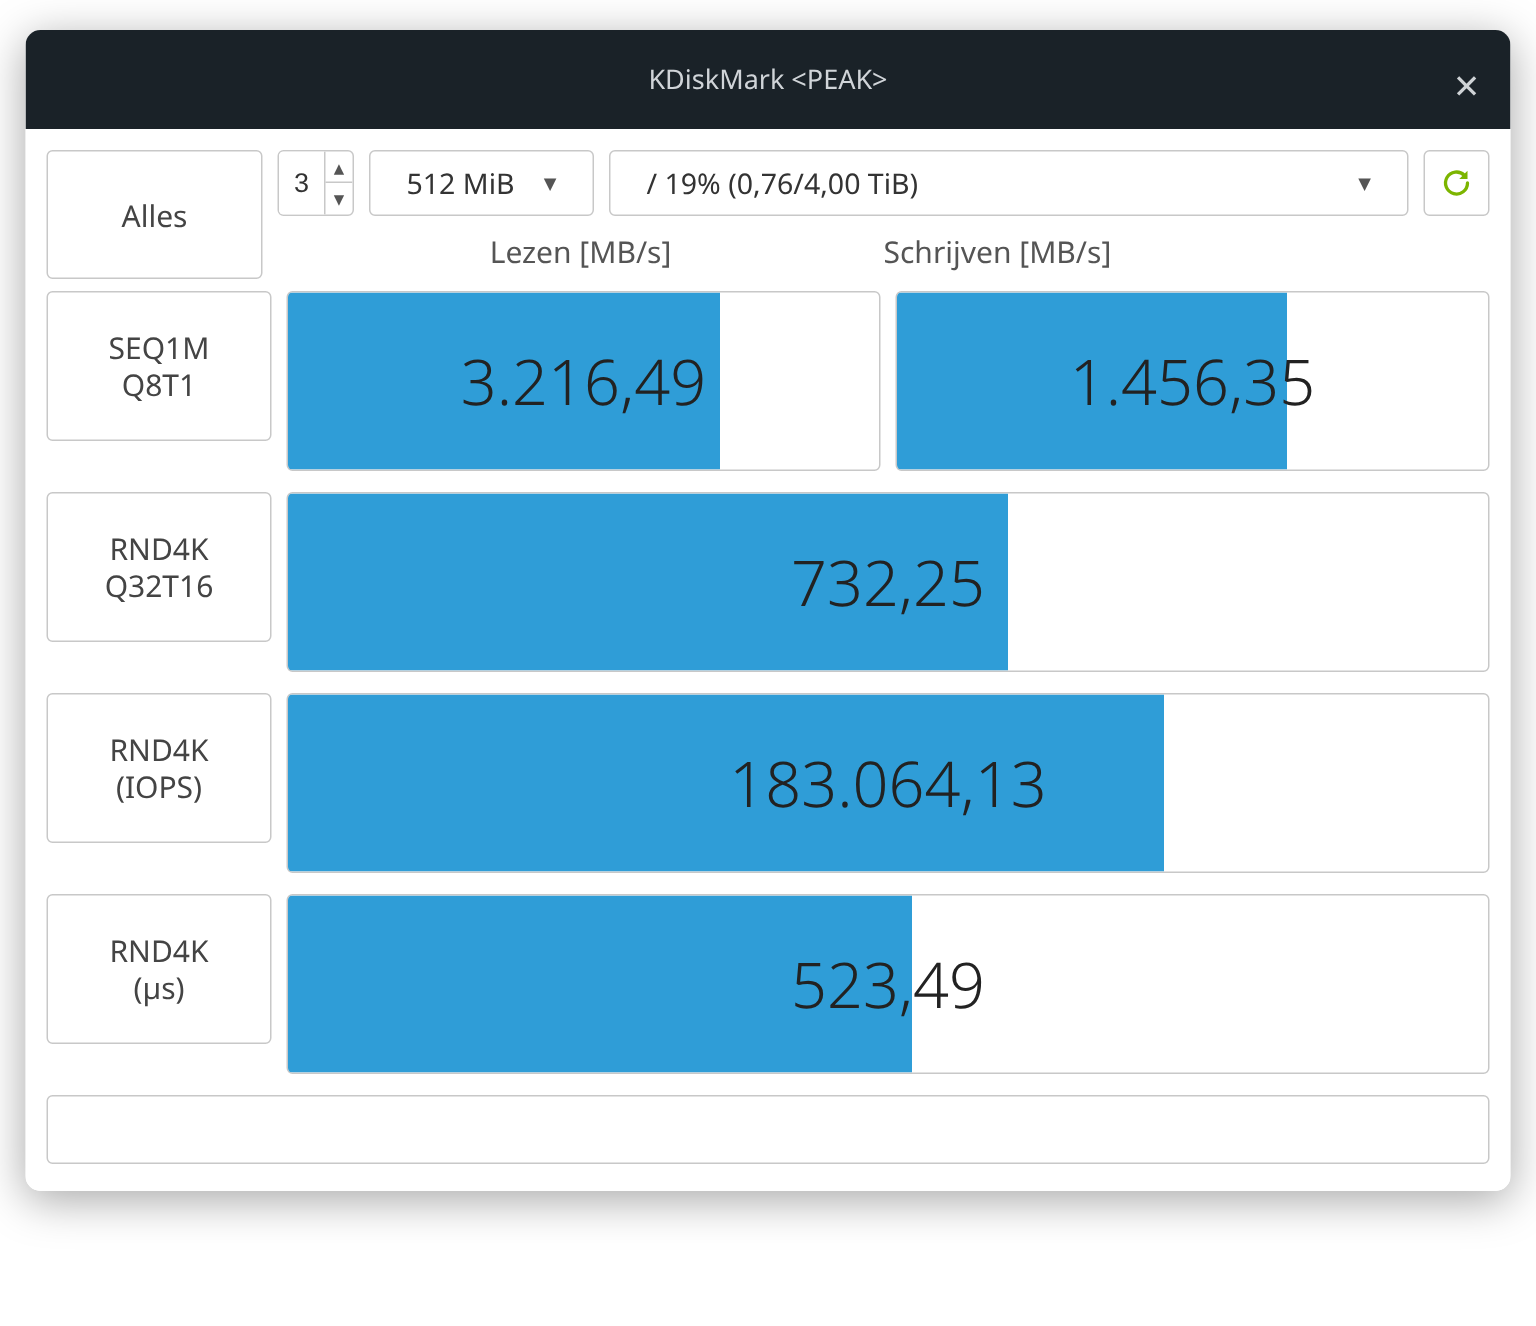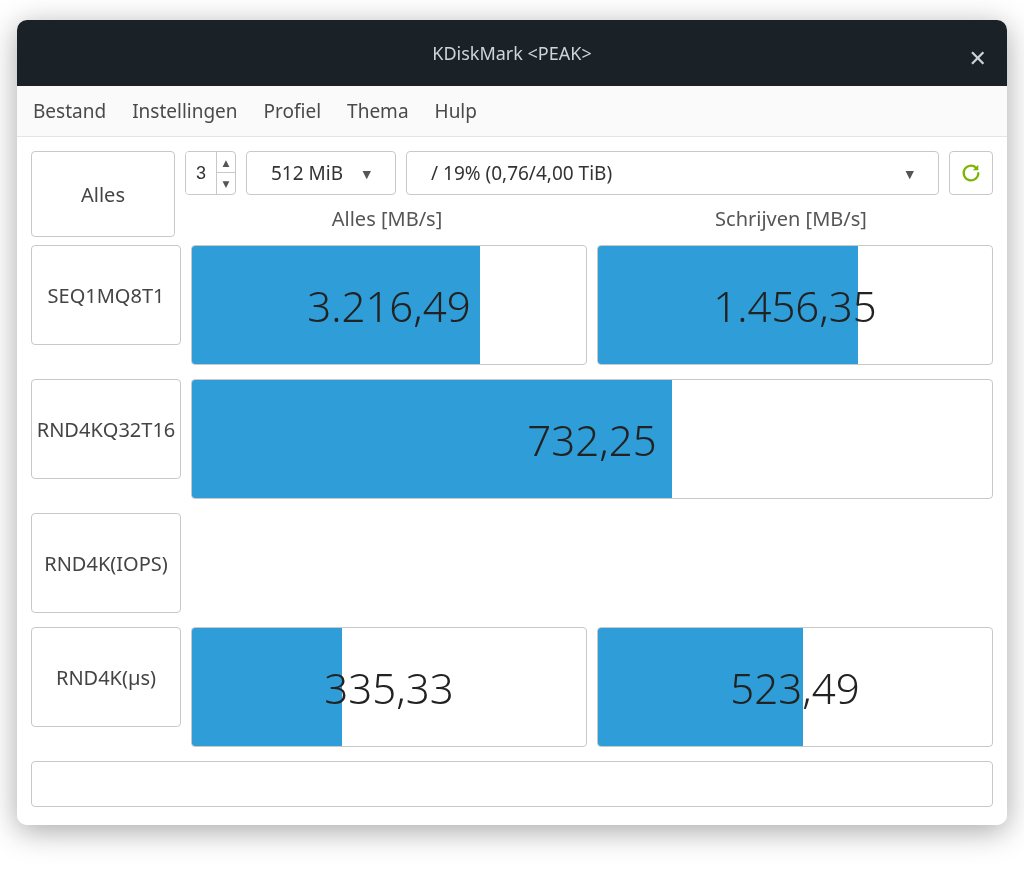--- a/index.html
+++ b/index.html
@@ -132,35 +132,35 @@
   }
   .refresh svg { width:22px; height:22px; }
   .rightcol { flex:1; display:flex; flex-direction:column; gap:6px; }
   .headers {
     display:flex;
     font-size: 20px;
     color:#555;
     padding-top: 4px;
   }
   .headers .hread { flex:1; text-align:center; }
-  .headers .hwrite { flex:1; text-align:center; }
+  .headers .hwrite { flex:1; }
   .rows { display:flex; flex-direction:column; gap:14px; }
   .row {
     display:flex;
     gap:10px;
     align-items:stretch;
   }
   .row-btn {
     width:150px;
     height:100px;
     border:1px solid #c8c8c8;
     border-radius:4px;
     background:#fff;
     display:flex;
-    flex-direction:row;
+    flex-direction:column;
     align-items:center;
     justify-content:center;
     font-size:20px;
     color:#444;
     cursor:pointer;
     line-height:1.25;
   }
   .cell {
     flex:1;
     height:120px;
@@ -196,27 +196,20 @@
 </head>
 <body>
 
 <div class="window">
 
   <div class="titlebar">
     <span>KDiskMark &lt;PEAK&gt;</span>
     <span class="close">✕</span>
   </div>
 
-  <div class="menubar">
-    <span>Bestand</span>
-    <span>Instellingen</span>
-    <span>Profiel</span>
-    <span>Thema</span>
-    <span>Hulp</span>
-  </div>
 
   <div class="content">
 
     <div class="toprow">
       <div class="btn-all">
         <span>Alles</span>
       </div>
       <div class="rightcol">
         <div class="ctrlbar">
           <div class="spinner">
@@ -235,21 +228,21 @@
             <span class="tri">▼</span>
           </div>
           <div class="refresh">
             <svg viewBox="0 0 24 24">
               <path fill="none" stroke="#7cb500" stroke-width="2.4" stroke-linecap="round" d="M20 12a8 8 0 1 1-2.34-5.66"></path>
               <path fill="#7cb500" d="M20 3v6h-6z"></path>
             </svg>
           </div>
         </div>
         <div class="headers">
-          <div class="hread">Alles [MB/s]</div>
+          <div class="hread">Lezen [MB/s]</div>
           <div class="hwrite">Schrijven [MB/s]</div>
         </div>
       </div>
     </div>
 
     <div class="rows">
 
       <div class="row">
         <div class="row-btn">
           <span>SEQ1M</span>
@@ -274,32 +267,32 @@
           <div class="bar" style="width: 60%;"></div>
           <div class="val">732,25</div>
         </div>
       </div>
 
       <div class="row">
         <div class="row-btn">
           <span>RND4K</span>
           <span>(IOPS)</span>
         </div>
+        <div class="cell">
+          <div class="bar" style="width: 73%;"></div>
+          <div class="val">183.064,13</div>
+        </div>
       </div>
 
       <div class="row">
         <div class="row-btn">
           <span>RND4K</span>
           <span>(µs)</span>
         </div>
         <div class="cell">
-          <div class="bar" style="width: 38%;"></div>
-          <div class="val">335,33</div>
-        </div>
-        <div class="cell">
           <div class="bar" style="width: 52%;"></div>
           <div class="val">523,49</div>
         </div>
       </div>
 
     </div>
 
     <div class="statusbar"></div>
 
   </div>

